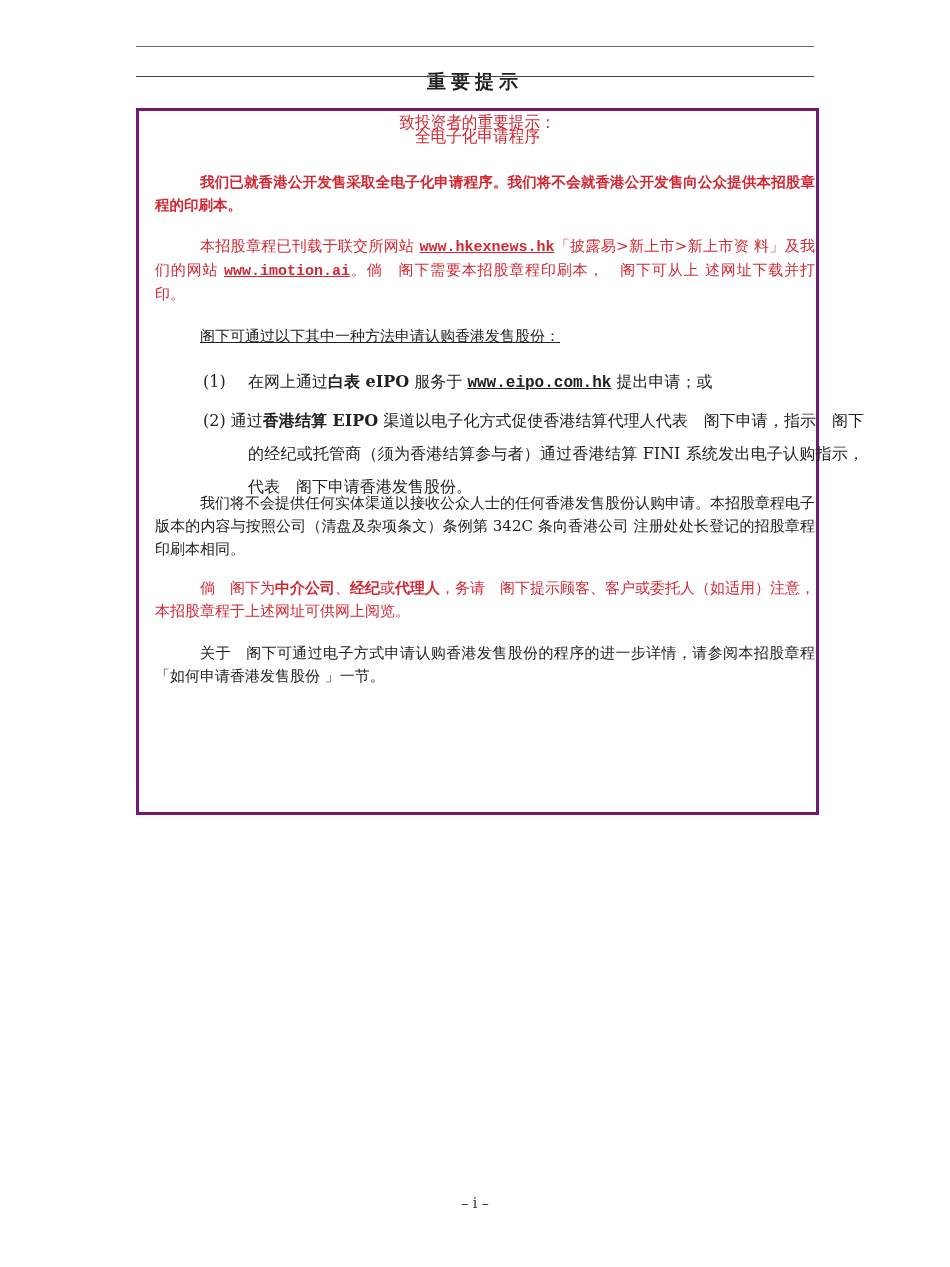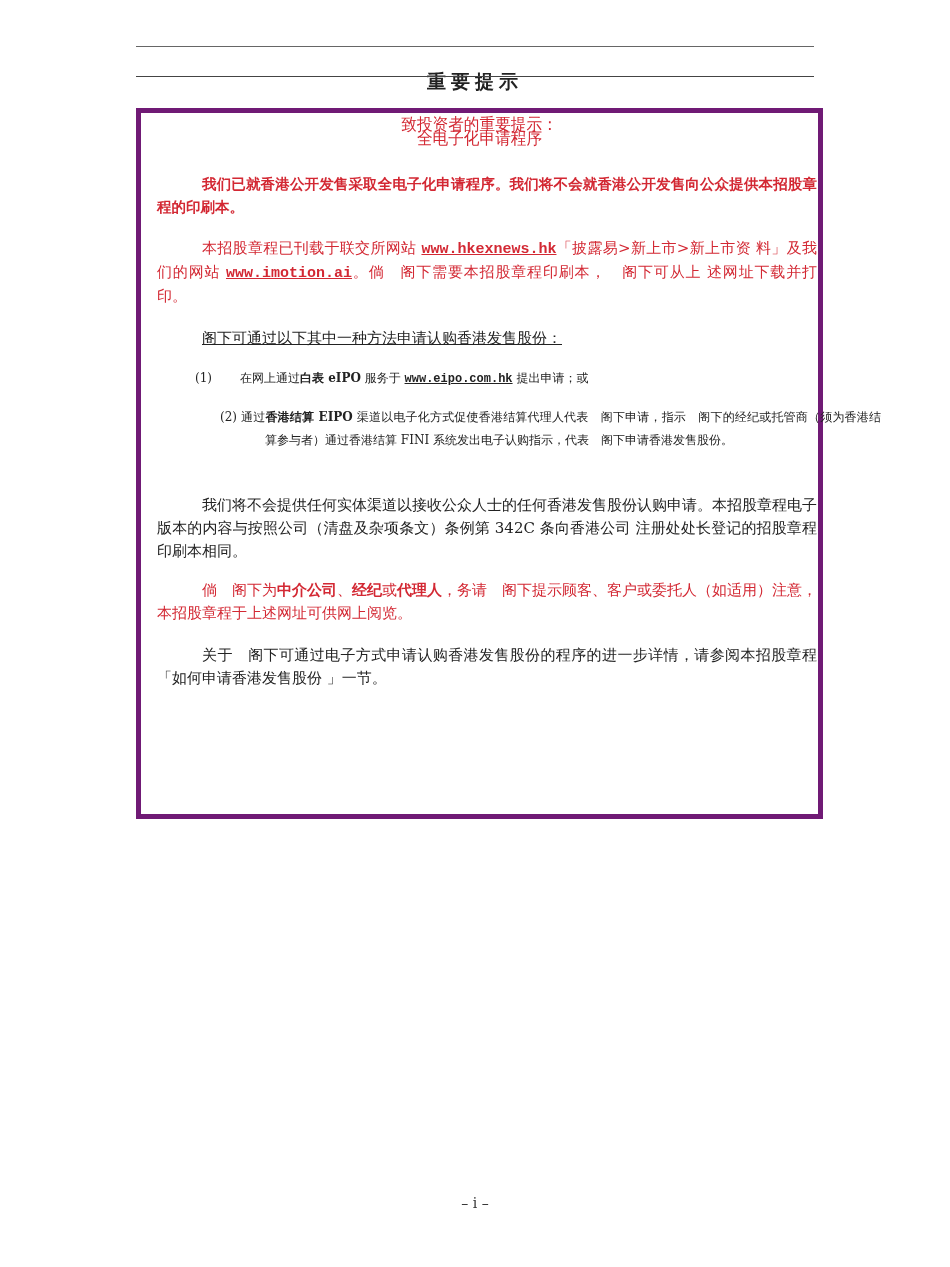--- a/index.html
+++ b/index.html
@@ -16,40 +16,40 @@
       position: absolute; left: 136px; top: 50px; width: 678px; text-align: center;
       font-family: "DejaVu Sans", "Liberation Sans", sans-serif;
       font-size: 19px; font-weight: bold; letter-spacing: 5px; color: #222; margin-top: 19px;
     }
     .header-rule-bottom {
       position: absolute; left: 136px; top: 76px; width: 678px; height: 0;
       border-top: 1px solid #444;
     }
     .box {
       position: absolute; left: 136px; top: 108px; width: 677px; height: 701px;
-      border: 5px solid #701a75;
+      border: 3px solid #701a75;
     }
     .box-title {
       position: absolute; left: 0; top: 4px; width: 100%; text-align: center;
       color: #d32833; font-family: "DejaVu Sans", "Liberation Sans", sans-serif;
       font-size: 17px; line-height: 14px; transform: scaleX(0.92);
     }
     .box-title div { height: 14px; }
     .para {
       position: absolute; left: 16px; width: 660px;
       font-size: 15px; line-height: 23px; text-align: justify;
     }
     .red { color: #d32833; }
     .bold-red { color: #d32833; font-weight: bold; font-family: "DejaVu Sans", "Liberation Sans", sans-serif; font-size: 14.5px; }
     .indent { text-indent: 45px; }
     a.link { color: inherit; text-decoration: underline; font-weight: bold; font-family: Liberation Mono, monospace; }
     .b { font-weight: bold; }
-    .list-item { position: absolute; left: 54px; width: 616px; font-size: 12px; line-height: 23px; }
+    .list-item { position: absolute; left: 64px; width: 616px; font-size: 16px; line-height: 33px; }
     .list-num { display: inline-block; width: 45px; }
-    .hang { padding-left: 45px; text-indent: -45px; margin-left: 25px; }
+    .hang { padding-left: 45px; text-indent: -45px; }
     .page-num {
       position: absolute; left: 0; top: 1195px; width: 950px; text-align: center;
       font-size: 14px; color: #333;
     }
   </style>
 </head>
 <body>
 
 <div class="header-rule-top"></div>
 <div class="header-title">重要提示</div>

